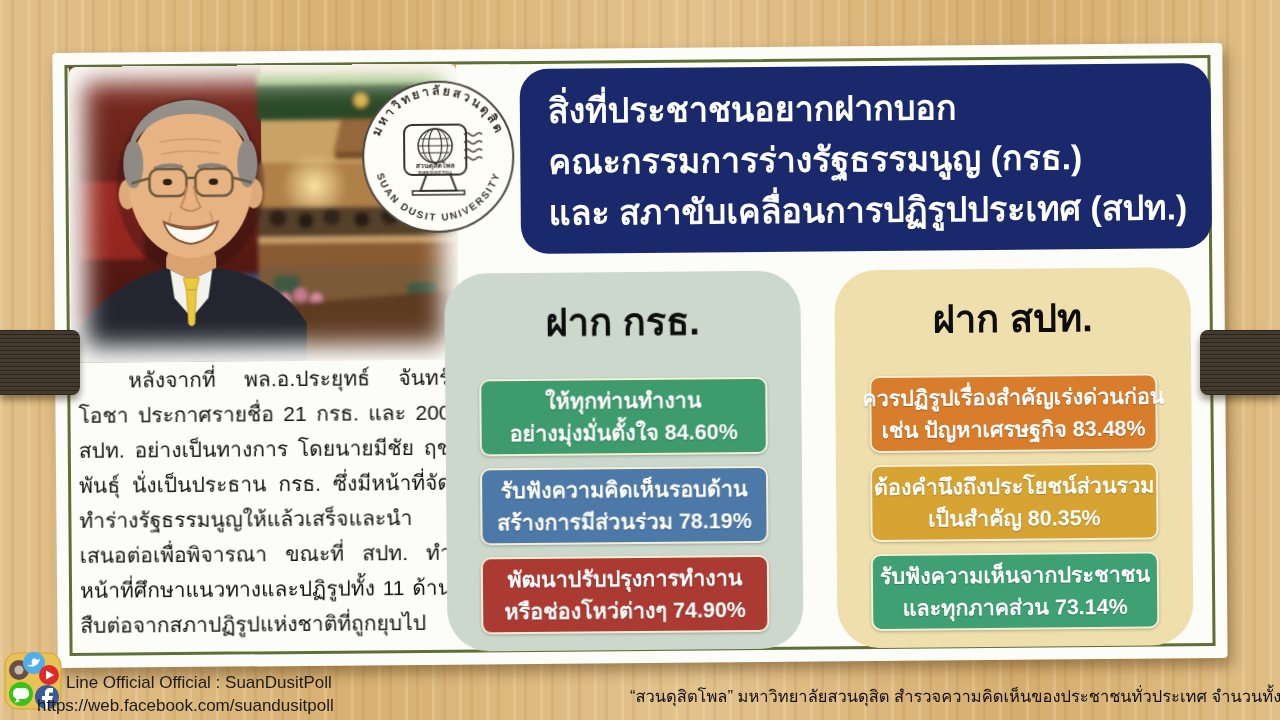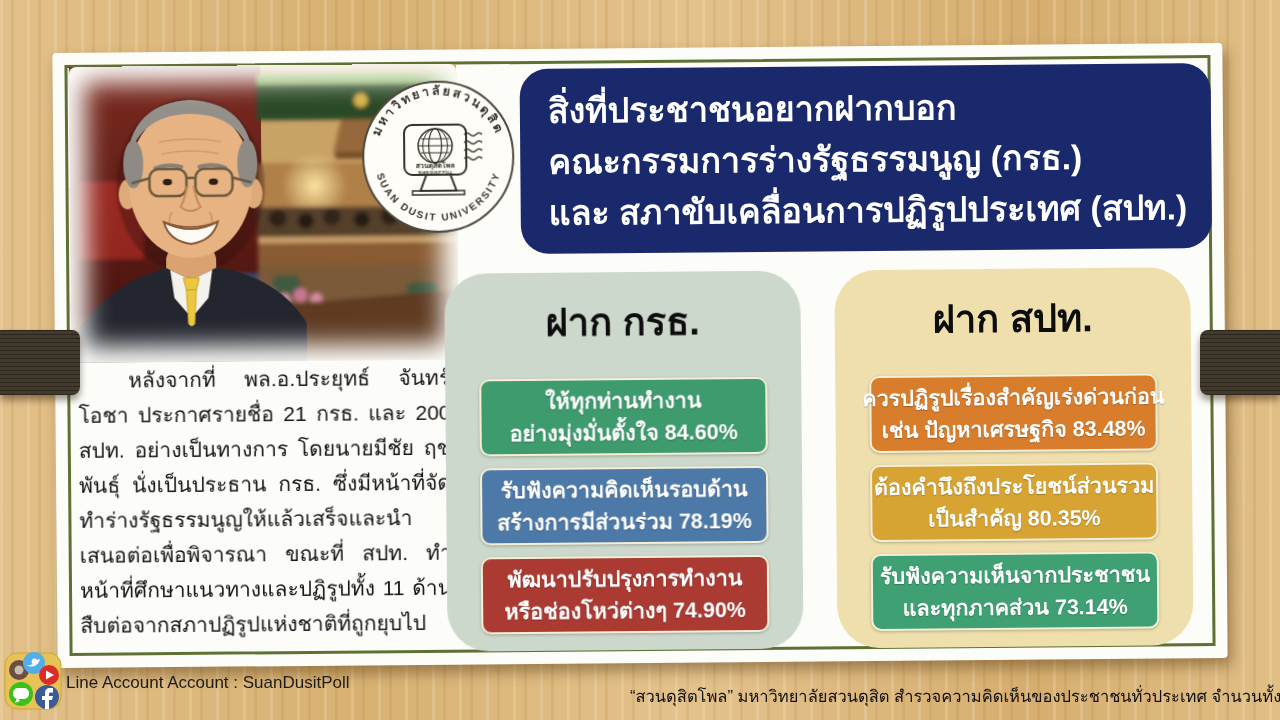--- a/index.html
+++ b/index.html
@@ -258,16 +258,17 @@
         <circle cx="17" cy="44" r="12" fill="#3bc117"></circle>
         <rect x="9" y="38" width="16" height="11" rx="5" fill="#fff"></rect>
         <path d="M13,48 l-2,5 l5,-2 Z" fill="#fff"></path>
       </g>
       <g>
         <circle cx="43" cy="47" r="12" fill="#3a5a98"></circle>
         <path d="M46,38 c-3,0 -5,2 -5,5 v3 h-3 v4 h3 v9 h4 v-9 h3 l1,-4 h-4 v-2 c0,-1 .5,-1.5 2,-1.5 h2 v-4.5 Z" fill="#fff"></path>
       </g>
     </svg>
   </div>
-  <div class="foot-line1">Line Account Account : SuanDusitPoll</div>
+  <div class="foot-line1">Line Official Official : SuanDusitPoll</div>
+  <div class="foot-line2">https://web.facebook.com/suandusitpoll</div>
   <div class="survey">“สวนดุสิตโพล” มหาวิทยาลัยสวนดุสิต  สำรวจความคิดเห็นของประชาชนทั่วประเทศ จำนวนทั้งสิ้น 1,247 คน  ระหว่างวันที่ 5-10 ต.ค. 58</div>
 
 </div>
 
 </body></html>

